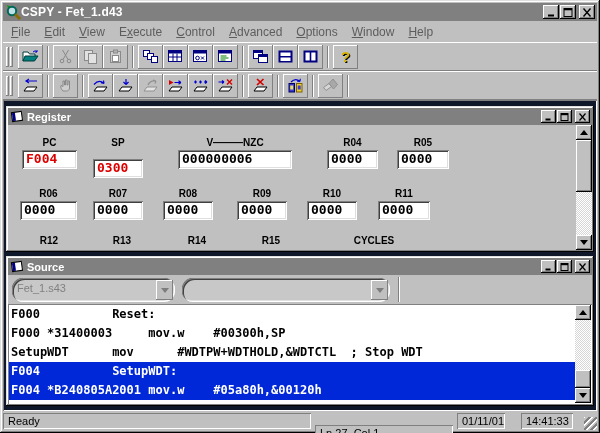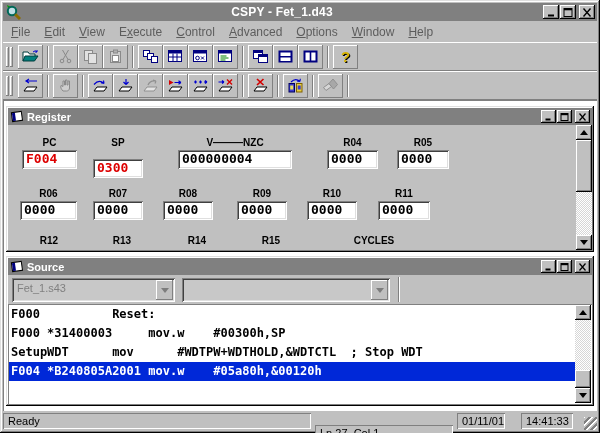--- a/index.html
+++ b/index.html
@@ -6,21 +6,21 @@
   *{box-sizing:border-box;}
   .app{
     position:relative;width:600px;height:433px;background:#c0c0c0;overflow:hidden;
     font-family:"Liberation Sans",sans-serif;
     box-shadow:inset -1px -1px 0 #000,inset 1px 1px 0 #dfdfdf,inset -2px -2px 0 #808080,inset 2px 2px 0 #fff;
   }
   
   .titlebar{position:absolute;left:3px;top:3px;right:3px;height:18px;background:#808080;
     display:flex;align-items:center;padding:0 2px;}
   .titlebar .ttext{color:#fff;font-weight:bold;font-size:12px;margin-left:0;flex:1;
-    white-space:nowrap;letter-spacing:.2px;text-align:center;}
+    white-space:nowrap;letter-spacing:.2px;}
   .wbtn{width:16px;height:14px;background:#c0c0c0;display:flex;align-items:center;justify-content:center;
     box-shadow:inset -1px -1px 0 #000,inset 1px 1px 0 #fff,inset -2px -2px 0 #808080;flex:none;}
   .wbtn+.wbtn{margin-left:1px;}
   .wbtn.close{margin-left:3px;}
   
   .menubar{position:absolute;left:4px;top:23px;right:4px;height:18px;display:flex;align-items:center;}
   .menuitem{font-size:12px;color:#5d5d5d;padding:2px 7px;cursor:default;}
   .menuitem u{text-decoration:underline;}
   
   .toolbar{position:absolute;left:3px;right:3px;height:29px;background:#c0c0c0;
@@ -29,21 +29,21 @@
   .tb1{top:42px;} .tb2{top:71px;}
   .handle{width:8px;height:20px;margin-right:4px;display:flex;gap:1px;}
   .handle i{display:block;width:3px;height:20px;background:#c0c0c0;
     box-shadow:inset -1px -1px 0 #808080,inset 1px 1px 0 #fff;}
   .tbtn{width:25px;height:24px;background:#c0c0c0;border:0;padding:0;margin:0;
     display:flex;align-items:center;justify-content:center;
     box-shadow:inset -1px -1px 0 #808080,inset 1px 1px 0 #fff;}
   .sep{width:2px;height:22px;margin:0 4px;border-left:1px solid #808080;border-right:1px solid #fff;}
   .qmark{font-size:15px;font-weight:900;color:#d6b200;text-shadow:1px 1px 0 #000;line-height:1;}
   
-  .mdi{position:absolute;left:3px;right:3px;top:100px;bottom:22px;background:#ffffff;
+  .mdi{position:absolute;left:3px;right:3px;top:100px;bottom:22px;background:#0f172a;
     box-shadow:inset 1px 1px 0 #808080,inset -1px -1px 0 #fff;}
   .child{position:absolute;left:3px;right:3px;background:#c0c0c0;
     box-shadow:inset -1px -1px 0 #000,inset 1px 1px 0 #dfdfdf,inset -2px -2px 0 #808080,inset 2px 2px 0 #fff;}
   .child-reg{top:6px;height:146px;}
   .child-src{top:156px;height:150px;}
   .ctitle{position:absolute;left:2px;top:2px;right:2px;height:17px;background:#808080;
     display:flex;align-items:center;padding:0 2px;}
   .ctitle .ttext{color:#fff;font-weight:bold;font-size:11px;margin-left:3px;flex:1;}
   .cbtn{width:15px;height:13px;background:#c0c0c0;display:flex;align-items:center;justify-content:center;
     box-shadow:inset -1px -1px 0 #000,inset 1px 1px 0 #fff,inset -2px -2px 0 #808080;flex:none;}
@@ -65,21 +65,21 @@
     box-shadow:inset -1px -1px 0 #000,inset 1px 1px 0 #fff,inset -2px -2px 0 #808080;
     display:flex;align-items:center;justify-content:center;}
   .sbtn.up{top:0;} .sbtn.down{bottom:0;}
   .tri-up{width:0;height:0;border-left:4px solid transparent;border-right:4px solid transparent;border-bottom:5px solid #000;}
   .tri-down{width:0;height:0;border-left:4px solid transparent;border-right:4px solid transparent;border-top:5px solid #000;}
   .thumb{position:absolute;left:0;width:16px;background:#c0c0c0;
     box-shadow:inset -1px -1px 0 #000,inset 1px 1px 0 #fff,inset -2px -2px 0 #808080;}
   
   .comborow{position:absolute;left:2px;right:2px;top:19px;height:29px;background:#c0c0c0;}
   .combo{position:absolute;top:3px;height:24px;background:#c8c8c8;
-    box-shadow:inset 1px 1px 0 #808080,inset -1px -1px 0 #fff,inset 2px 2px 0 #404040,inset -2px -2px 0 #dfdfdf;}
+    box-shadow:inset 1px 1px 0 #808080,inset -1px -1px 0 #fff,inset 2px 2px 0 #404040,inset -2px -2px 0 #dfdfdf;border-radius:11px;}
   .combo .cval{position:absolute;left:5px;top:4px;font-size:11px;color:#808080;white-space:nowrap;}
   .combo .drop{position:absolute;right:2px;top:2px;bottom:2px;width:17px;background:#c0c0c0;
     box-shadow:inset -1px -1px 0 #808080,inset 1px 1px 0 #fff;
     display:flex;align-items:center;justify-content:center;}
   .combo .drop i{width:0;height:0;border-left:4px solid transparent;border-right:4px solid transparent;border-top:5px solid #7d7d7d;}
   .combo1{left:4px;width:163px;} .combo2{left:174px;width:208px;}
   .cdivider{position:absolute;left:390px;top:2px;height:25px;width:2px;
     border-left:1px solid #808080;border-right:1px solid #fff;}
   .codearea{position:absolute;left:2px;right:2px;top:48px;bottom:2px;background:#fff;
     box-shadow:inset 1px 1px 0 #808080,inset -1px -1px 0 #fff;}
@@ -349,21 +349,21 @@
       </div>
       <div class="regcontent">
 
         <span class="reglabel" style="left:14px;width:55px;top:11px">PC</span>
         <span class="reglabel" style="left:85px;width:50px;top:11px">SP</span>
         <span class="reglabel" style="left:170px;width:114px;top:11px">V———NZC</span>
         <span class="reglabel" style="left:319px;width:51px;top:11px">R04</span>
         <span class="reglabel" style="left:389px;width:52px;top:11px">R05</span>
         <span class="regbox red" style="left:14px;width:55px;top:25px">F004</span>
         <span class="regbox red" style="left:85px;width:50px;top:34px">0300</span>
-        <span class="regbox" style="left:170px;width:114px;top:25px">000000004</span>
+        <span class="regbox" style="left:170px;width:114px;top:25px">000000006</span>
         <span class="regbox" style="left:319px;width:51px;top:25px">0000</span>
         <span class="regbox" style="left:389px;width:52px;top:25px">0000</span>
 
         <span class="reglabel" style="left:12px;width:57px;top:62px">R06</span>
         <span class="reglabel" style="left:85px;width:50px;top:62px">R07</span>
         <span class="reglabel" style="left:155px;width:50px;top:62px">R08</span>
         <span class="reglabel" style="left:229px;width:50px;top:62px">R09</span>
         <span class="reglabel" style="left:299px;width:50px;top:62px">R10</span>
         <span class="reglabel" style="left:370px;width:52px;top:62px">R11</span>
         <span class="regbox" style="left:12px;width:57px;top:76px">0000</span>
@@ -432,20 +432,21 @@
               <i></i>
             </span>
         </div>
         <span class="cdivider"></span>
       </div>
       <div class="codearea">
         <div class="codelines">
           <div class="code-line">F000          Reset:</div>
           <div class="code-line">F000 *31400003     mov.w    #00300h,SP</div>
           <div class="code-line">SetupWDT      mov      #WDTPW+WDTHOLD,&amp;WDTCTL  ; Stop WDT</div>
+          <div class="code-line hl">F004          SetupWDT:</div>
           <div class="code-line hl">F004 *B240805A2001 mov.w    #05a80h,&amp;00120h</div>
         </div>
         <div class="vscroll" style="right:1px;top:1px;bottom:1px;">
           <span class="sbtn up">
               <i class="tri-up"></i>
             </span>
           <span class="thumb" style="bottom:15px;height:18px;"></span>
           <span class="sbtn down">
               <i class="tri-down"></i>
             </span>

